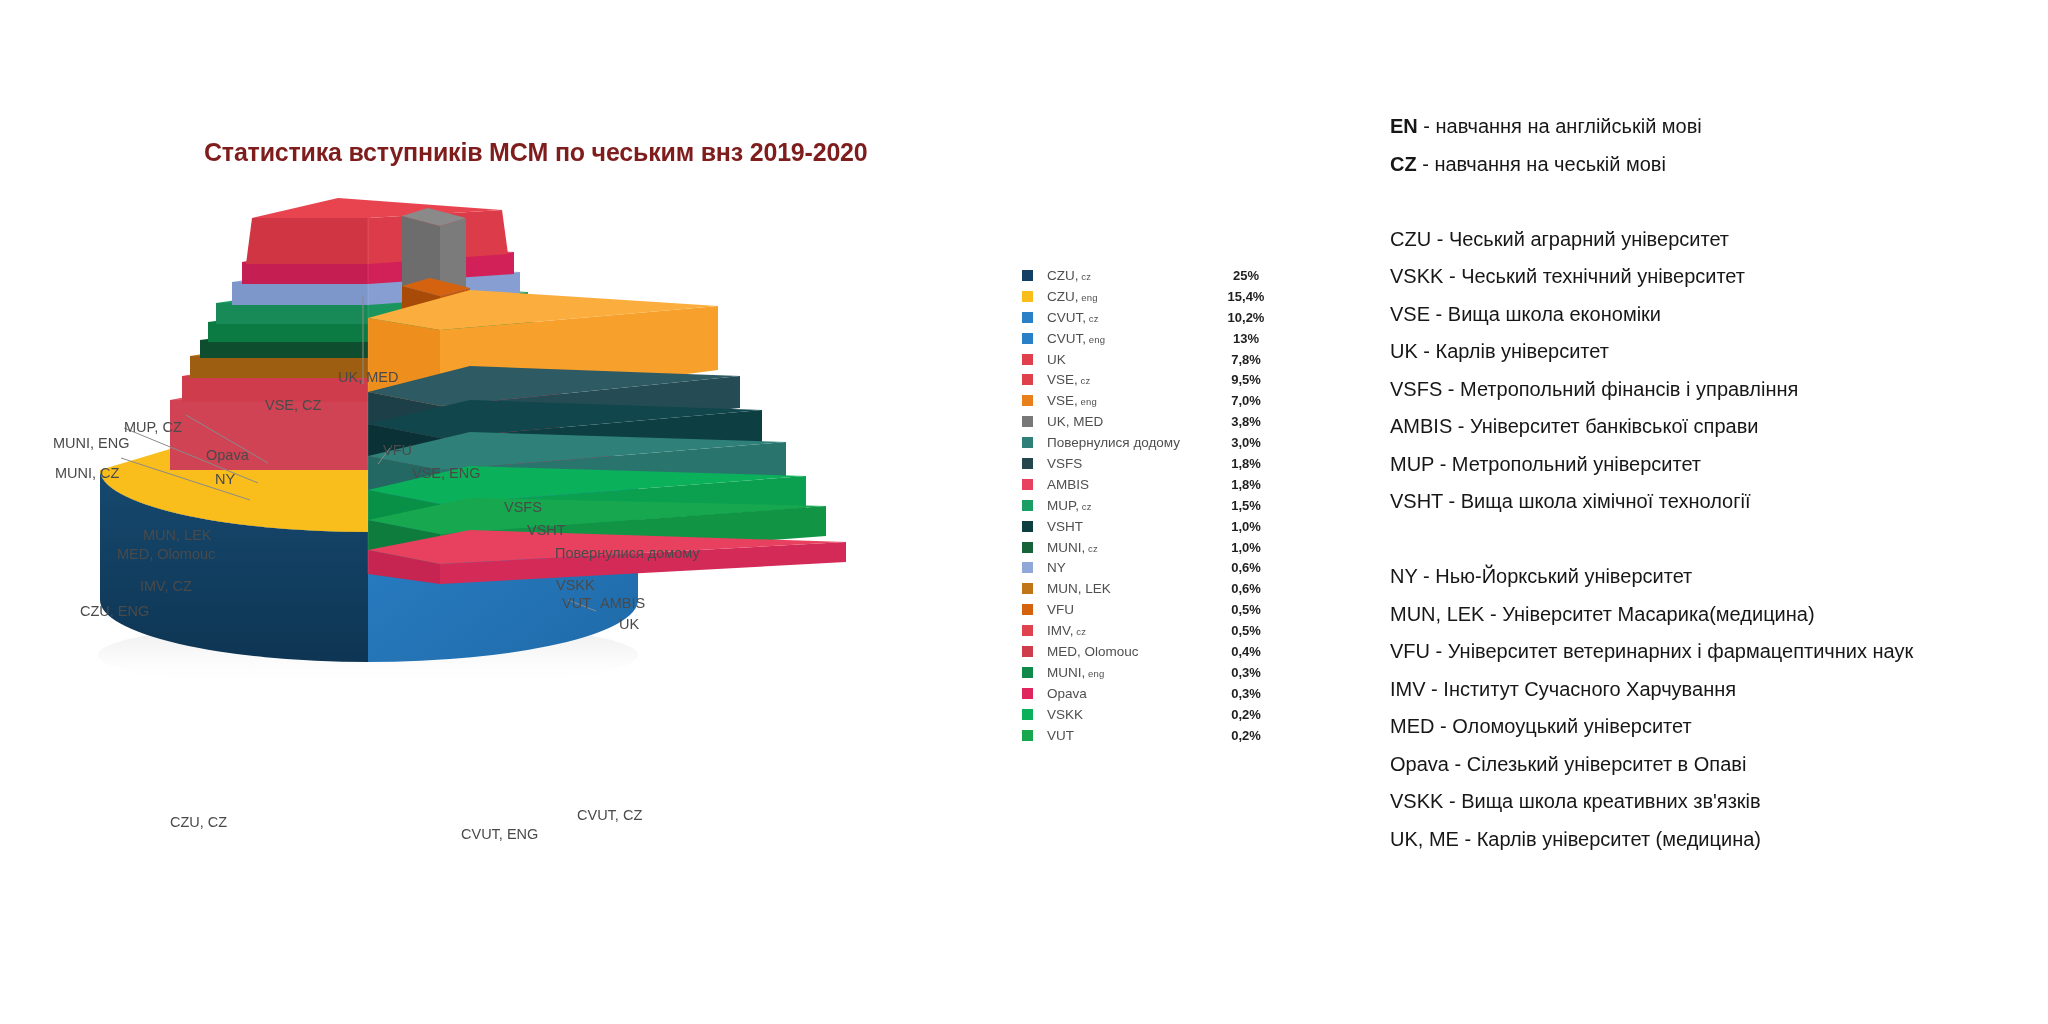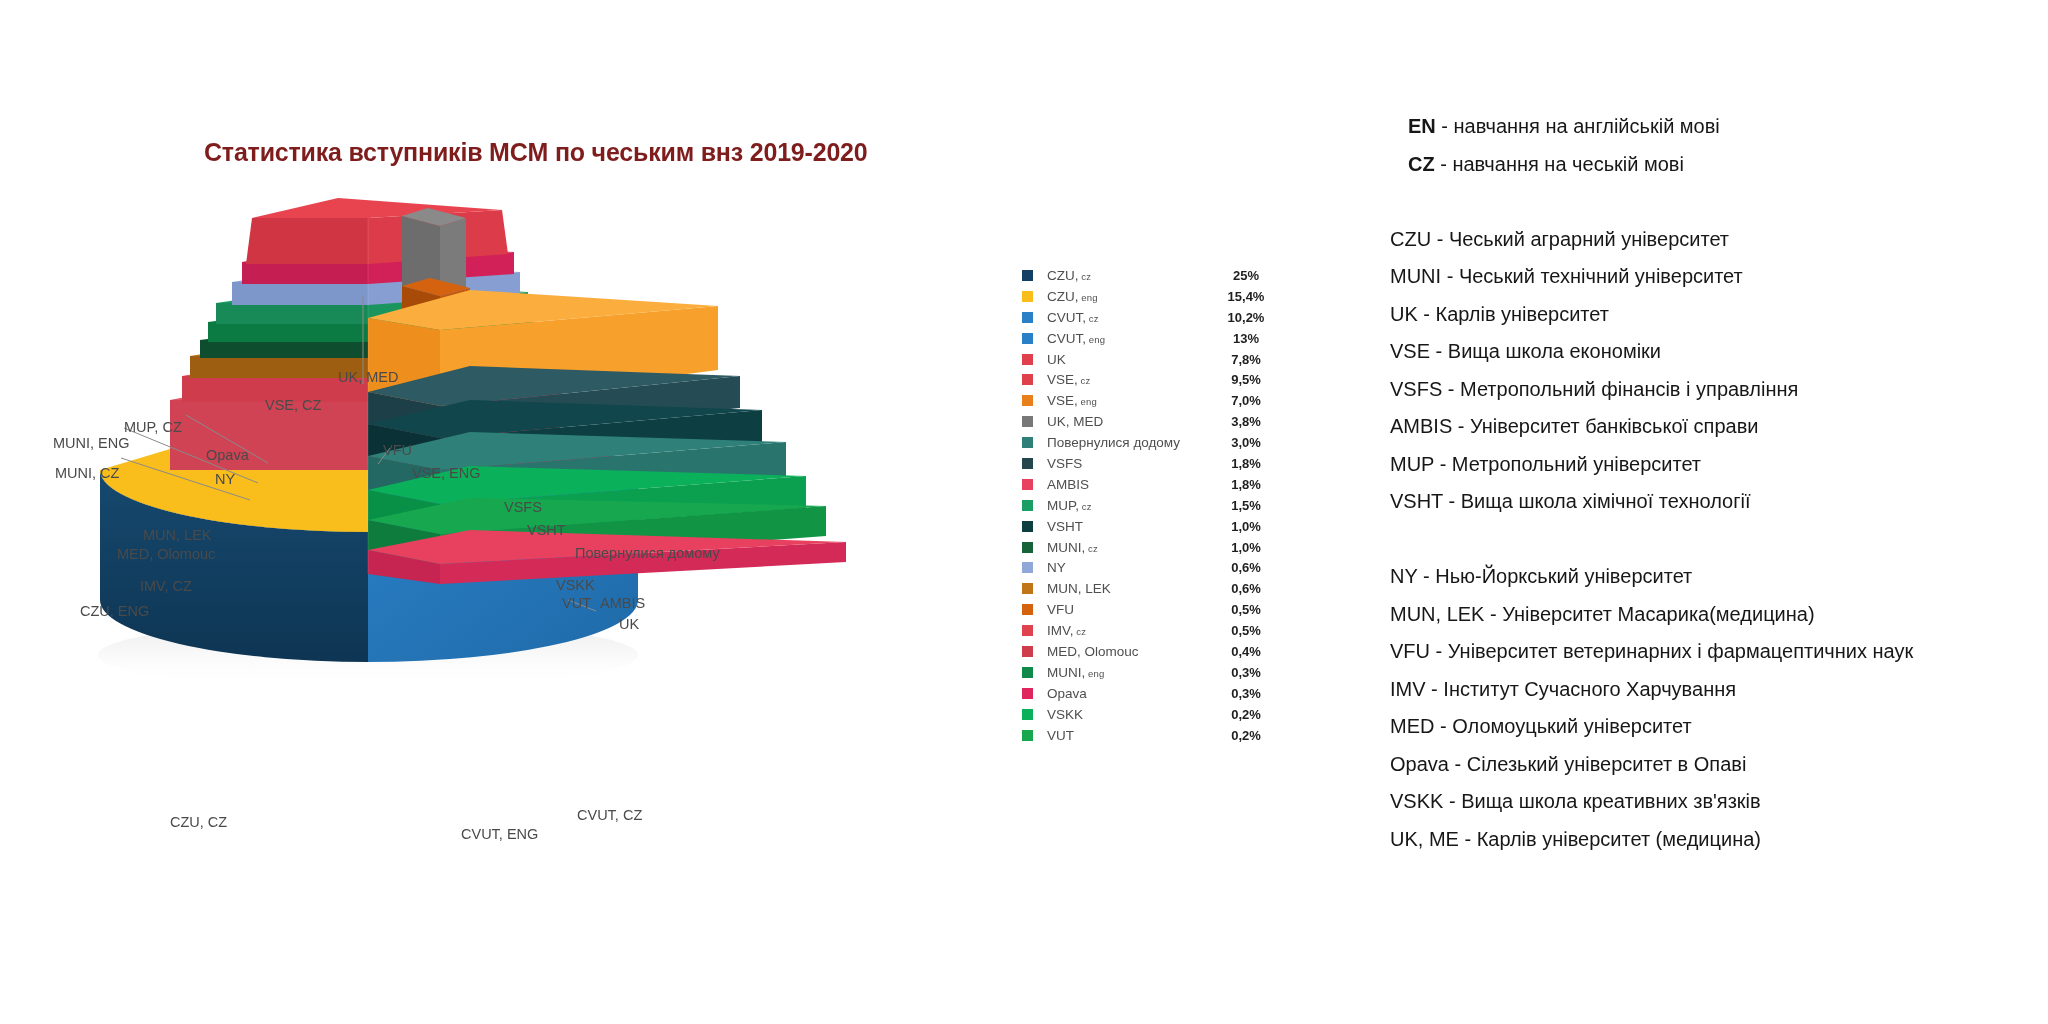--- a/index.html
+++ b/index.html
@@ -80,21 +80,21 @@
     position:absolute;
     left:1390px; top:108px;
     width:640px;
   }
   .panel-line{
     font-size:20px;
     color:#171717;
     line-height:37.5px;
     white-space:nowrap;
   }
-  .panel-line b{font-weight:bold;margin-left:18px;}
+  .panel-line b{font-weight:bold;}
 </style>
 </head>
 <body>
 
 <div class="chart-title">Статистика вступників MCM по чеським внз 2019-2020</div>
 
 <div class="chart-stage">
   <svg class="chart-svg" width="980" height="720" viewBox="0 0 980 720">
     <defs>
       <linearGradient id="gBaseDark" x1="0" y1="0" x2="0" y2="1">
@@ -260,21 +260,21 @@
   <div class="callout" style="left:53px;top:266px;">MUNI, ENG</div>
   <div class="callout" style="left:206px;top:278px;">Opava</div>
   <div class="callout" style="left:383px;top:273px;">VFU</div>
   <div class="callout" style="left:55px;top:296px;">MUNI, CZ</div>
   <div class="callout" style="left:215px;top:302px;">NY</div>
   <div class="callout" style="left:412px;top:296px;">VSE, ENG</div>
   <div class="callout" style="left:504px;top:330px;">VSFS</div>
   <div class="callout" style="left:527px;top:353px;">VSHT</div>
   <div class="callout" style="left:143px;top:358px;">MUN, LEK</div>
   <div class="callout" style="left:117px;top:377px;">MED, Olomouc</div>
-  <div class="callout" style="left:575px;top:376px;">Повернулися домому</div>
+  <div class="callout" style="left:555px;top:376px;">Повернулися домому</div>
   <div class="callout" style="left:140px;top:409px;">IMV, CZ</div>
   <div class="callout" style="left:556px;top:408px;">VSKK</div>
   <div class="callout" style="left:562px;top:426px;">VUT</div>
   <div class="callout" style="left:600px;top:426px;">AMBIS</div>
   <div class="callout" style="left:80px;top:434px;">CZU, ENG</div>
   <div class="callout" style="left:619px;top:447px;">UK</div>
   <div class="callout" style="left:170px;top:645px;">CZU, CZ</div>
   <div class="callout" style="left:461px;top:657px;">CVUT, ENG</div>
   <div class="callout" style="left:577px;top:638px;">CVUT, CZ</div>
 </div>
@@ -395,23 +395,23 @@
       <span class="legend-label">VUT</span>
       <span class="legend-value">0,2%</span>
     </div>
   </div>
 
 <div class="panel" id="panel-root">
     <div class="panel-line"><b>EN</b><span> - навчання на англійській мові</span></div>
     <div class="panel-line"><b>CZ</b><span> - навчання на чеській мові</span></div>
     <div class="panel-line">&nbsp;</div>
     <div class="panel-line">CZU - Чеський аграрний університет</div>
-    <div class="panel-line">MUNI - Чеський технічний університет</div>
+    <div class="panel-line">VSKK - Чеський технічний університет</div>
+    <div class="panel-line">VSE - Вища школа економіки</div>
     <div class="panel-line">UK - Карлів університет</div>
-    <div class="panel-line">VSE - Вища школа економіки</div>
     <div class="panel-line">VSFS - Метропольний фінансів і управління</div>
     <div class="panel-line">AMBIS - Університет  банківської справи</div>
     <div class="panel-line">MUP - Метропольний університет</div>
     <div class="panel-line">VSHT - Вища школа хімічної технології</div>
     <div class="panel-line">&nbsp;</div>
     <div class="panel-line">NY - Нью-Йоркський університет</div>
     <div class="panel-line">MUN, LEK - Університет Масарика(медицина)</div>
     <div class="panel-line">VFU - Університет ветеринарних і фармацептичних наук</div>
     <div class="panel-line">IMV - Інститут Сучасного Харчування</div>
     <div class="panel-line">MED - Оломоуцький університет</div>

